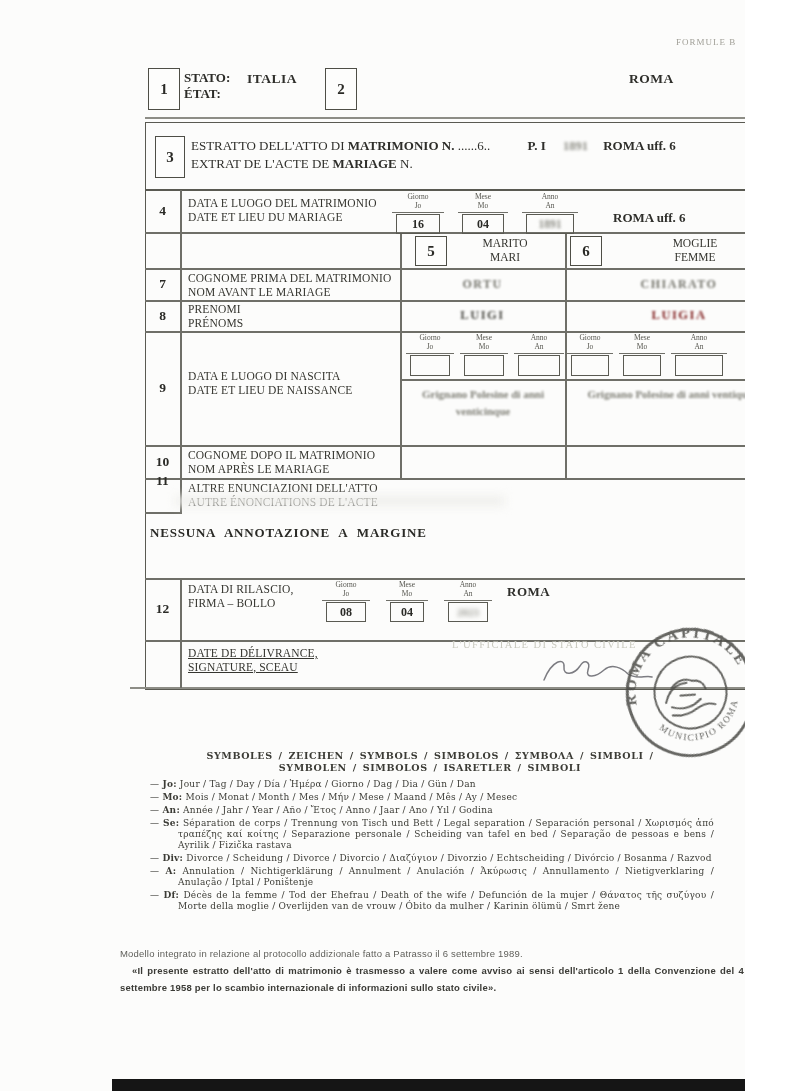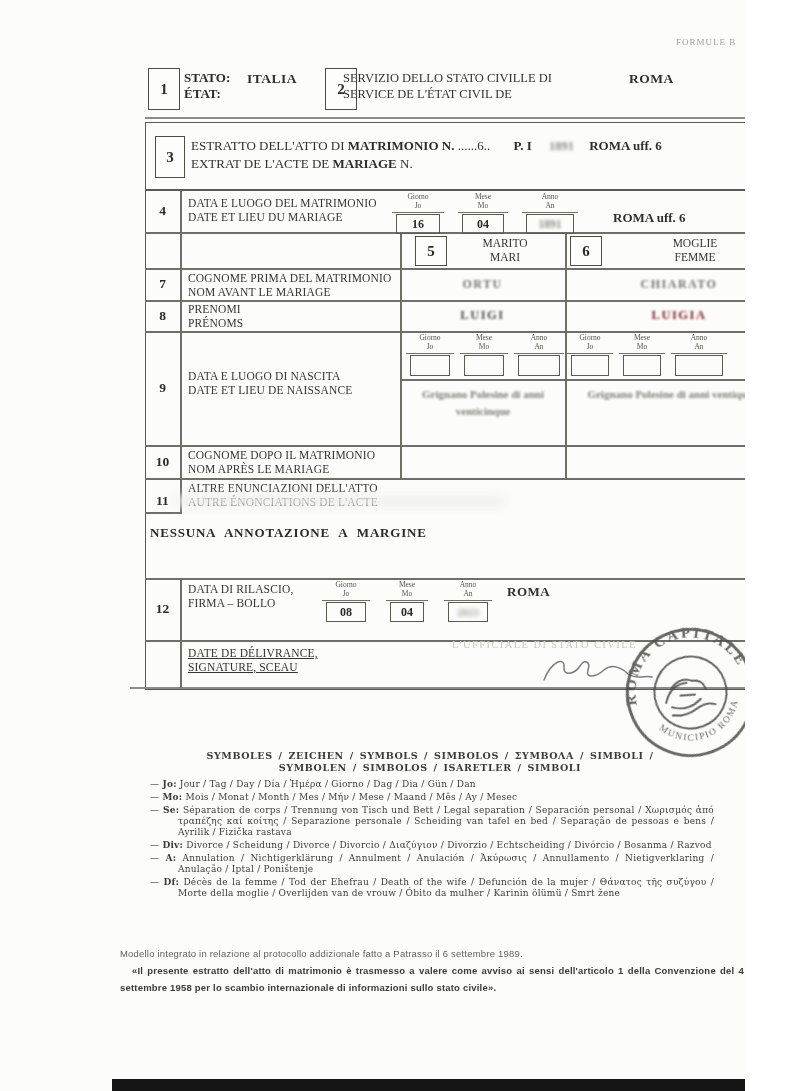--- a/index.html
+++ b/index.html
@@ -50,38 +50,34 @@
   </div>
   <div class="hdrlbl" style="left:184px;top:70px;">
     <div>STATO:</div>
     <div>ÉTAT:</div>
   </div>
   <div class="abs b" style="left:247px;top:71px;font-size:13.5px;letter-spacing:.5px;">ITALIA</div>
 
   <div class="numbox" style="left:325px;top:68px;width:30px;height:40px;">
     <span>2</span>
   </div>
-  <div class="abs" style="left:343px;top:70px;font-size:12.5px;line-height:16px;color:#33332d;">
-    <div>SERVIZIO DELLO STATO CIVILLE DI</div>
-    <div>SERVICE DE L'ÉTAT CIVIL DE</div>
-  </div>
   <div class="abs b" style="left:629px;top:71px;font-size:13.5px;letter-spacing:.5px;">ROMA</div>
 
   <div class="hl" style="left:145px;top:117px;width:650px;height:2px;background:#8d8d86;"></div>
 
   <div class="rect" style="left:145px;top:122px;width:647px;height:66px;"></div>
   <div class="numbox" style="left:155px;top:136px;width:28px;height:40px;">
     <span>3</span>
   </div>
   <div class="abs" style="left:191px;top:137px;font-size:13px;line-height:18px;width:600px;">
     <div>
       <span>ESTRATTO DELL'ATTO DI</span>
       <span class="b">MATRIMONIO N.</span>
       <span>......6..</span>
-      <span class="b" style="margin-left:20px;">P. I</span>
+      <span class="b" style="margin-left:34px;">P. I</span>
       <span class="redact-year" style="margin-left:14px;font-size:12.5px;">1891</span>
       <span class="b" style="margin-left:12px;">ROMA uff. 6</span>
     </div>
     <div>
       <span>EXTRAT DE L'ACTE DE</span>
       <span class="b">MARIAGE</span>
       <span>N.</span>
     </div>
   </div>
 
@@ -224,21 +220,21 @@
   </div>
   <div class="abs center" style="left:408px;top:386px;width:150px;font-size:11px;line-height:17px;color:#7d7d74;filter:blur(1.2px);font-weight:bold;">Grignano Polesine di anni venticinque</div>
   <div class="abs center" style="left:580px;top:386px;width:198px;font-size:11px;line-height:17px;color:#7d7d74;filter:blur(1.2px);font-weight:bold;">Grignano Polesine di anni ventiquattro</div>
 
   <div class="rownum" style="left:145px;top:445px;width:35px;height:33px;">10</div>
   <div class="lbl" style="left:188px;top:448px;">
     <div>COGNOME DOPO IL MATRIMONIO</div>
     <div>NOM APRÈS LE MARIAGE</div>
   </div>
 
-  <div class="rownum" style="left:145px;top:484px;width:35px;height:34px;">11</div>
+  <div class="rownum" style="left:145px;top:464px;width:35px;height:34px;">11</div>
   <div class="lbl" style="left:188px;top:481px;">
     <div>ALTRE ENUNCIAZIONI DELL'ATTO</div>
     <div>AUTRE ÉNONCIATIONS DE L'ACTE</div>
   </div>
 
   <div class="smudge" style="left:175px;top:496px;width:330px;height:10px;"></div>
   <div class="abs b" style="left:150px;top:525px;font-size:13px;letter-spacing:.8px;word-spacing:5px;color:#2b2b27;">NESSUNA ANNOTAZIONE A MARGINE</div>
 
   <div class="rownum" style="left:145px;top:578px;width:35px;height:62px;">12</div>
   <div class="lbl" style="left:188px;top:582px;">
@@ -307,20 +303,21 @@
       <path d="M58,98 q12,6 24,2 q12,-4 20,2"></path>
     </g>
   </svg>
 
   <div class="sym b center" style="left:140px;top:750px;width:580px;font-size:9.5px;letter-spacing:.6px;word-spacing:2px;">SYMBOLES / ZEICHEN / SYMBOLS / SIMBOLOS / ΣΥΜΒΟΛΑ / SIMBOLI /</div>
   <div class="sym b center" style="left:140px;top:762px;width:580px;font-size:9.5px;letter-spacing:.6px;word-spacing:2px;">SYMBOLEN / SIMBOLOS / ISARETLER / SIMBOLI</div>
 
   <div class="sym" style="left:150px;top:779px;width:564px;">
     <div class="sym-item"><span>—</span> <span class="sym-code">Jo:</span> <span>Jour / Tag / Day / Día / Ἡμέρα / Giorno / Dag / Dia / Gün / Dan</span></div>
     <div class="sym-item"><span>—</span> <span class="sym-code">Mo:</span> <span>Mois / Monat / Month / Mes / Μήν / Mese / Maand / Mês / Ay / Mesec</span></div>
+    <div class="sym-item"><span>—</span> <span class="sym-code">An:</span> <span>Année / Jahr / Year / Año / Ἔτος / Anno / Jaar / Ano / Yıl / Godina</span></div>
     <div class="sym-item"><span>—</span> <span class="sym-code">Se:</span> <span>Séparation de corps / Trennung von Tisch und Bett / Legal separation / Separación personal / Χωρισμός ἀπό τραπέζης καί κοίτης / Separazione personale / Scheiding van tafel en bed / Separação de pessoas e bens / Ayrilik / Fizička rastava</span></div>
     <div class="sym-item"><span>—</span> <span class="sym-code">Div:</span> <span>Divorce / Scheidung / Divorce / Divorcio / Διαζύγιον / Divorzio / Echtscheiding / Divórcio / Bosanma / Razvod</span></div>
     <div class="sym-item"><span>—</span> <span class="sym-code">A:</span> <span>Annulation / Nichtigerklärung / Annulment / Anulación / Ἀκύρωσις / Annullamento / Nietigverklaring / Anulação / Iptal / Poništenje</span></div>
     <div class="sym-item"><span>—</span> <span class="sym-code">Df:</span> <span>Décès de la femme / Tod der Ehefrau / Death of the wife / Defunción de la mujer / Θάνατος τῆς συζύγου / Morte della moglie / Overlijden van de vrouw / Óbito da mulher / Karinin ölümü / Smrt žene</span></div>
   </div>
 
   <div class="foot" style="left:120px;top:948px;width:624px;font-size:9.5px;color:#5f5f5a;letter-spacing:.2px;">Modello integrato in relazione al protocollo addizionale fatto a Patrasso il 6 settembre 1989.</div>
   <div class="foot b" style="left:120px;top:962px;width:624px;font-size:9.5px;line-height:17px;color:#3b3b36;text-indent:12px;text-align:justify;letter-spacing:.2px;">«Il presente estratto dell'atto di matrimonio è trasmesso a valere come avviso ai sensi dell'articolo 1 della Convenzione del 4 settembre 1958 per lo scambio internazionale di informazioni sullo stato civile».</div>
 
   <div class="abs" style="left:112px;top:1079px;width:688px;height:12px;background:#151515;"></div>

